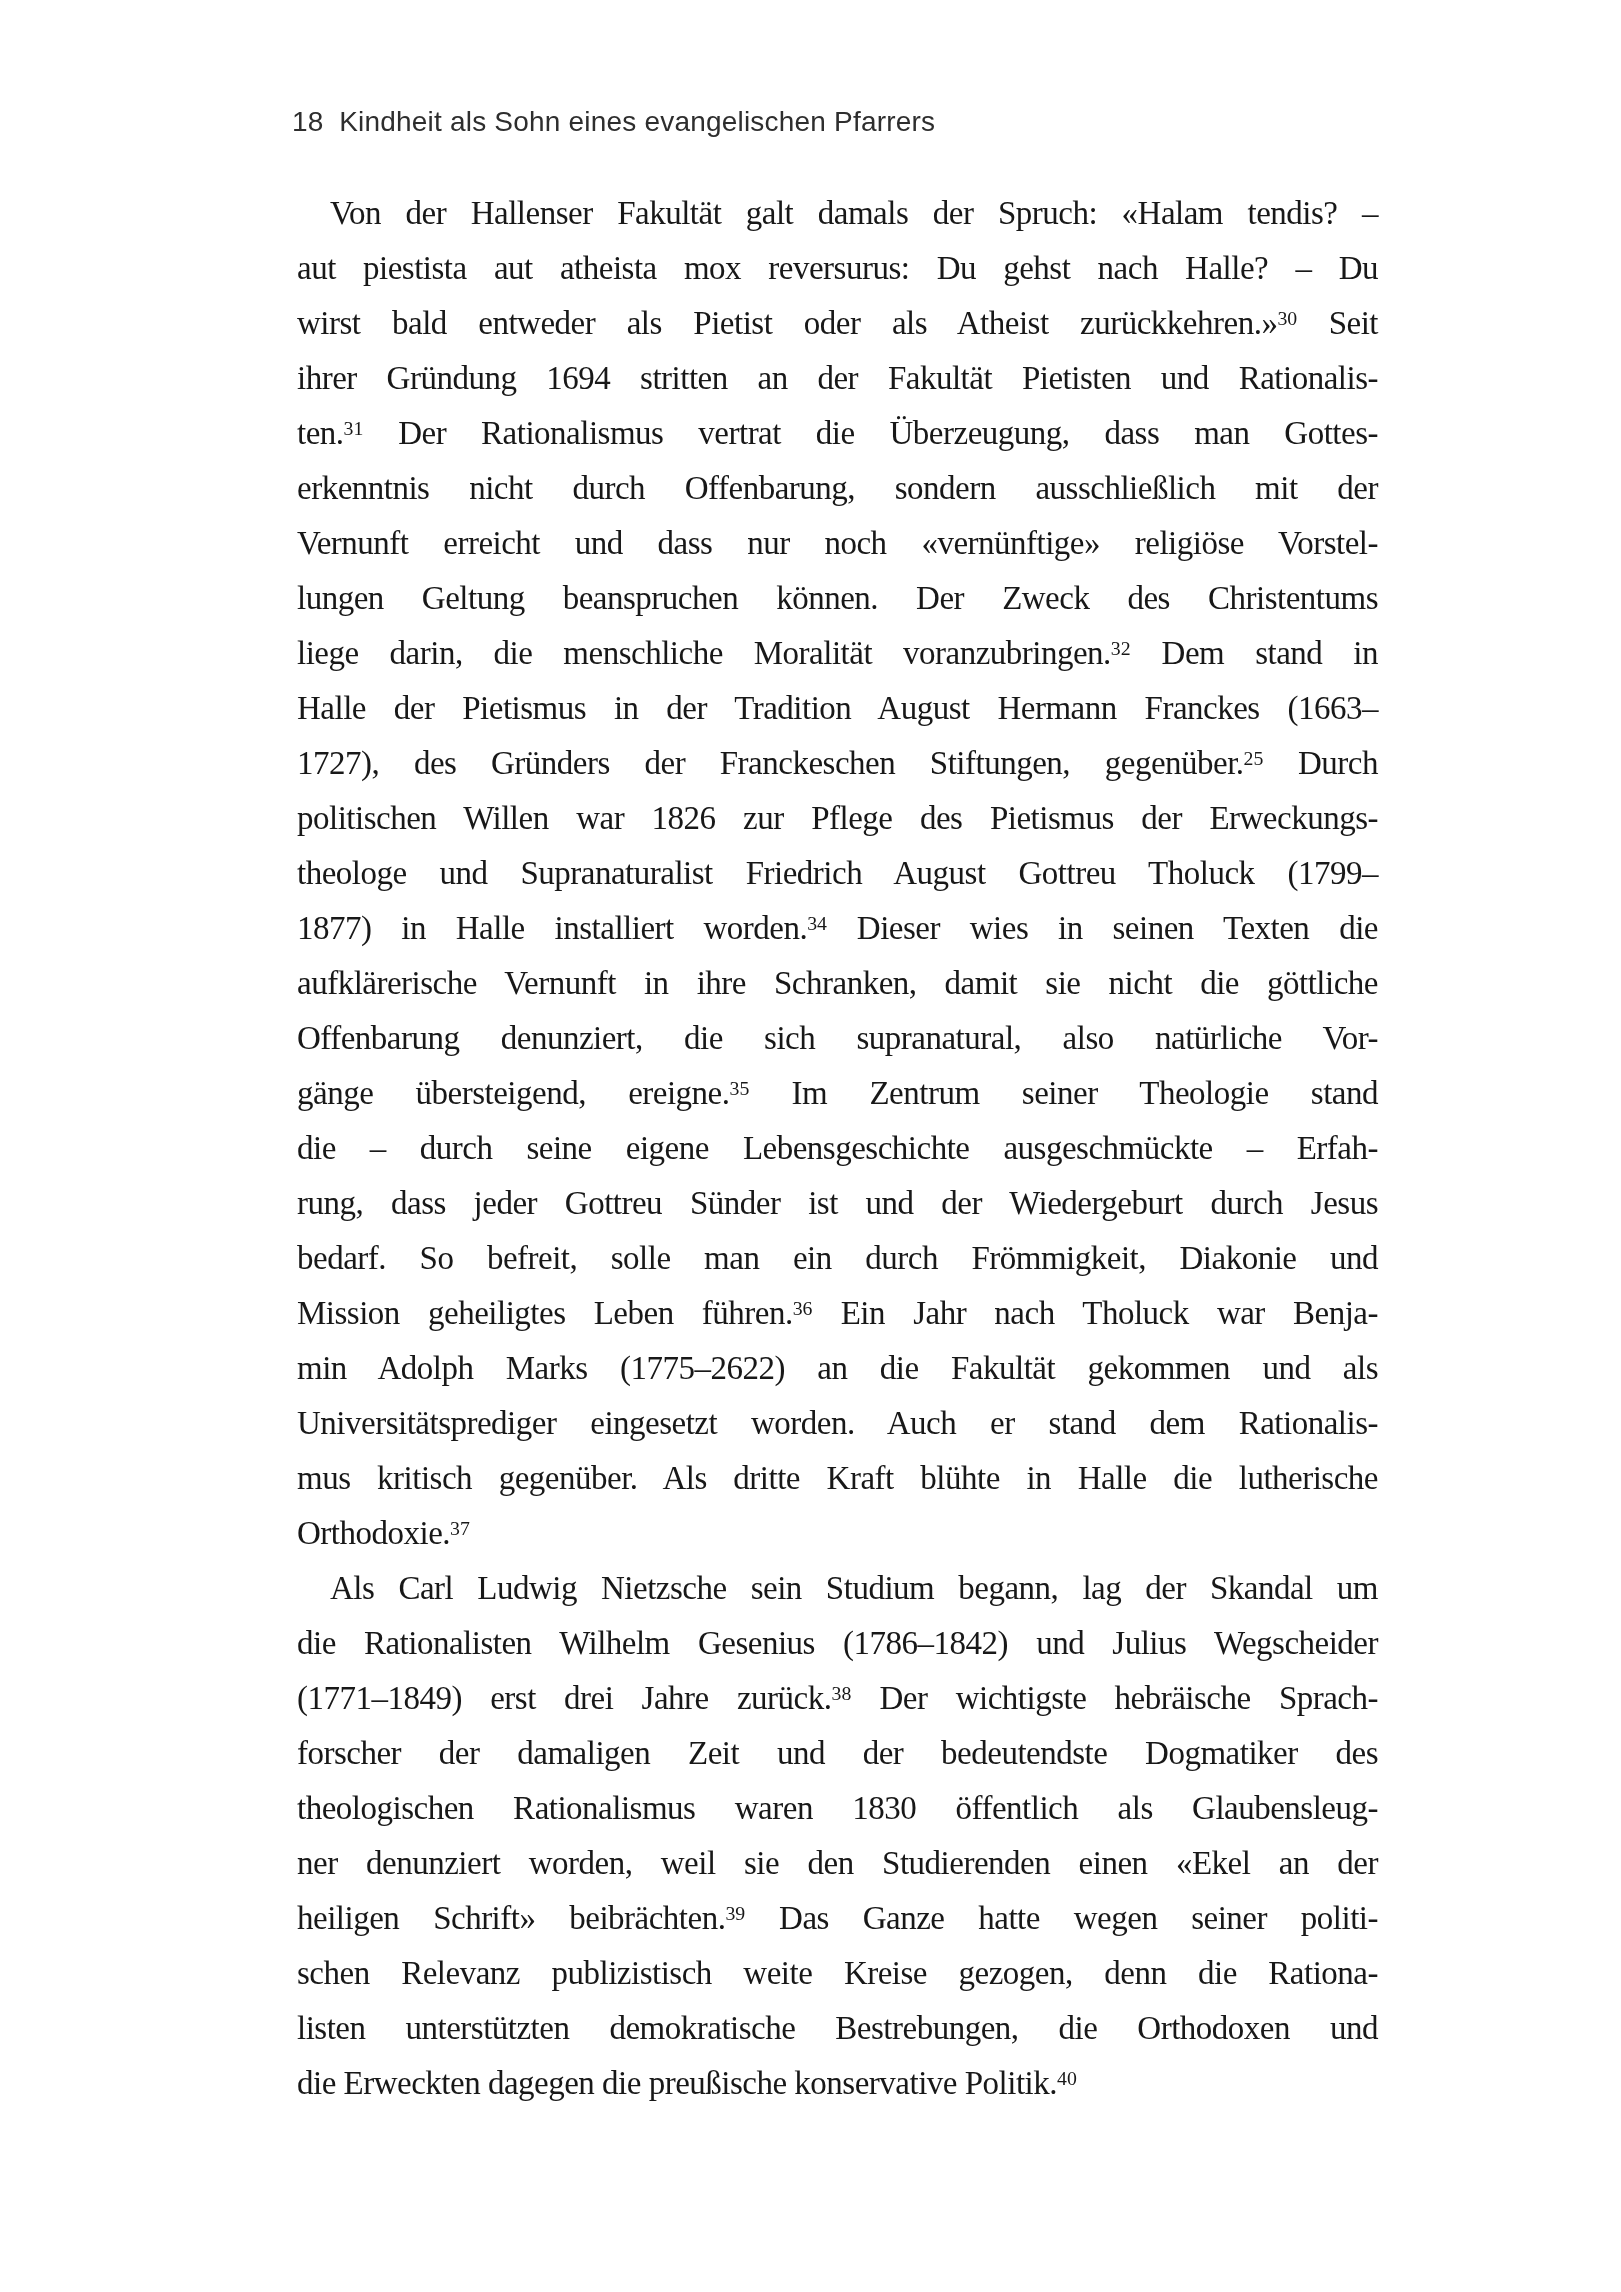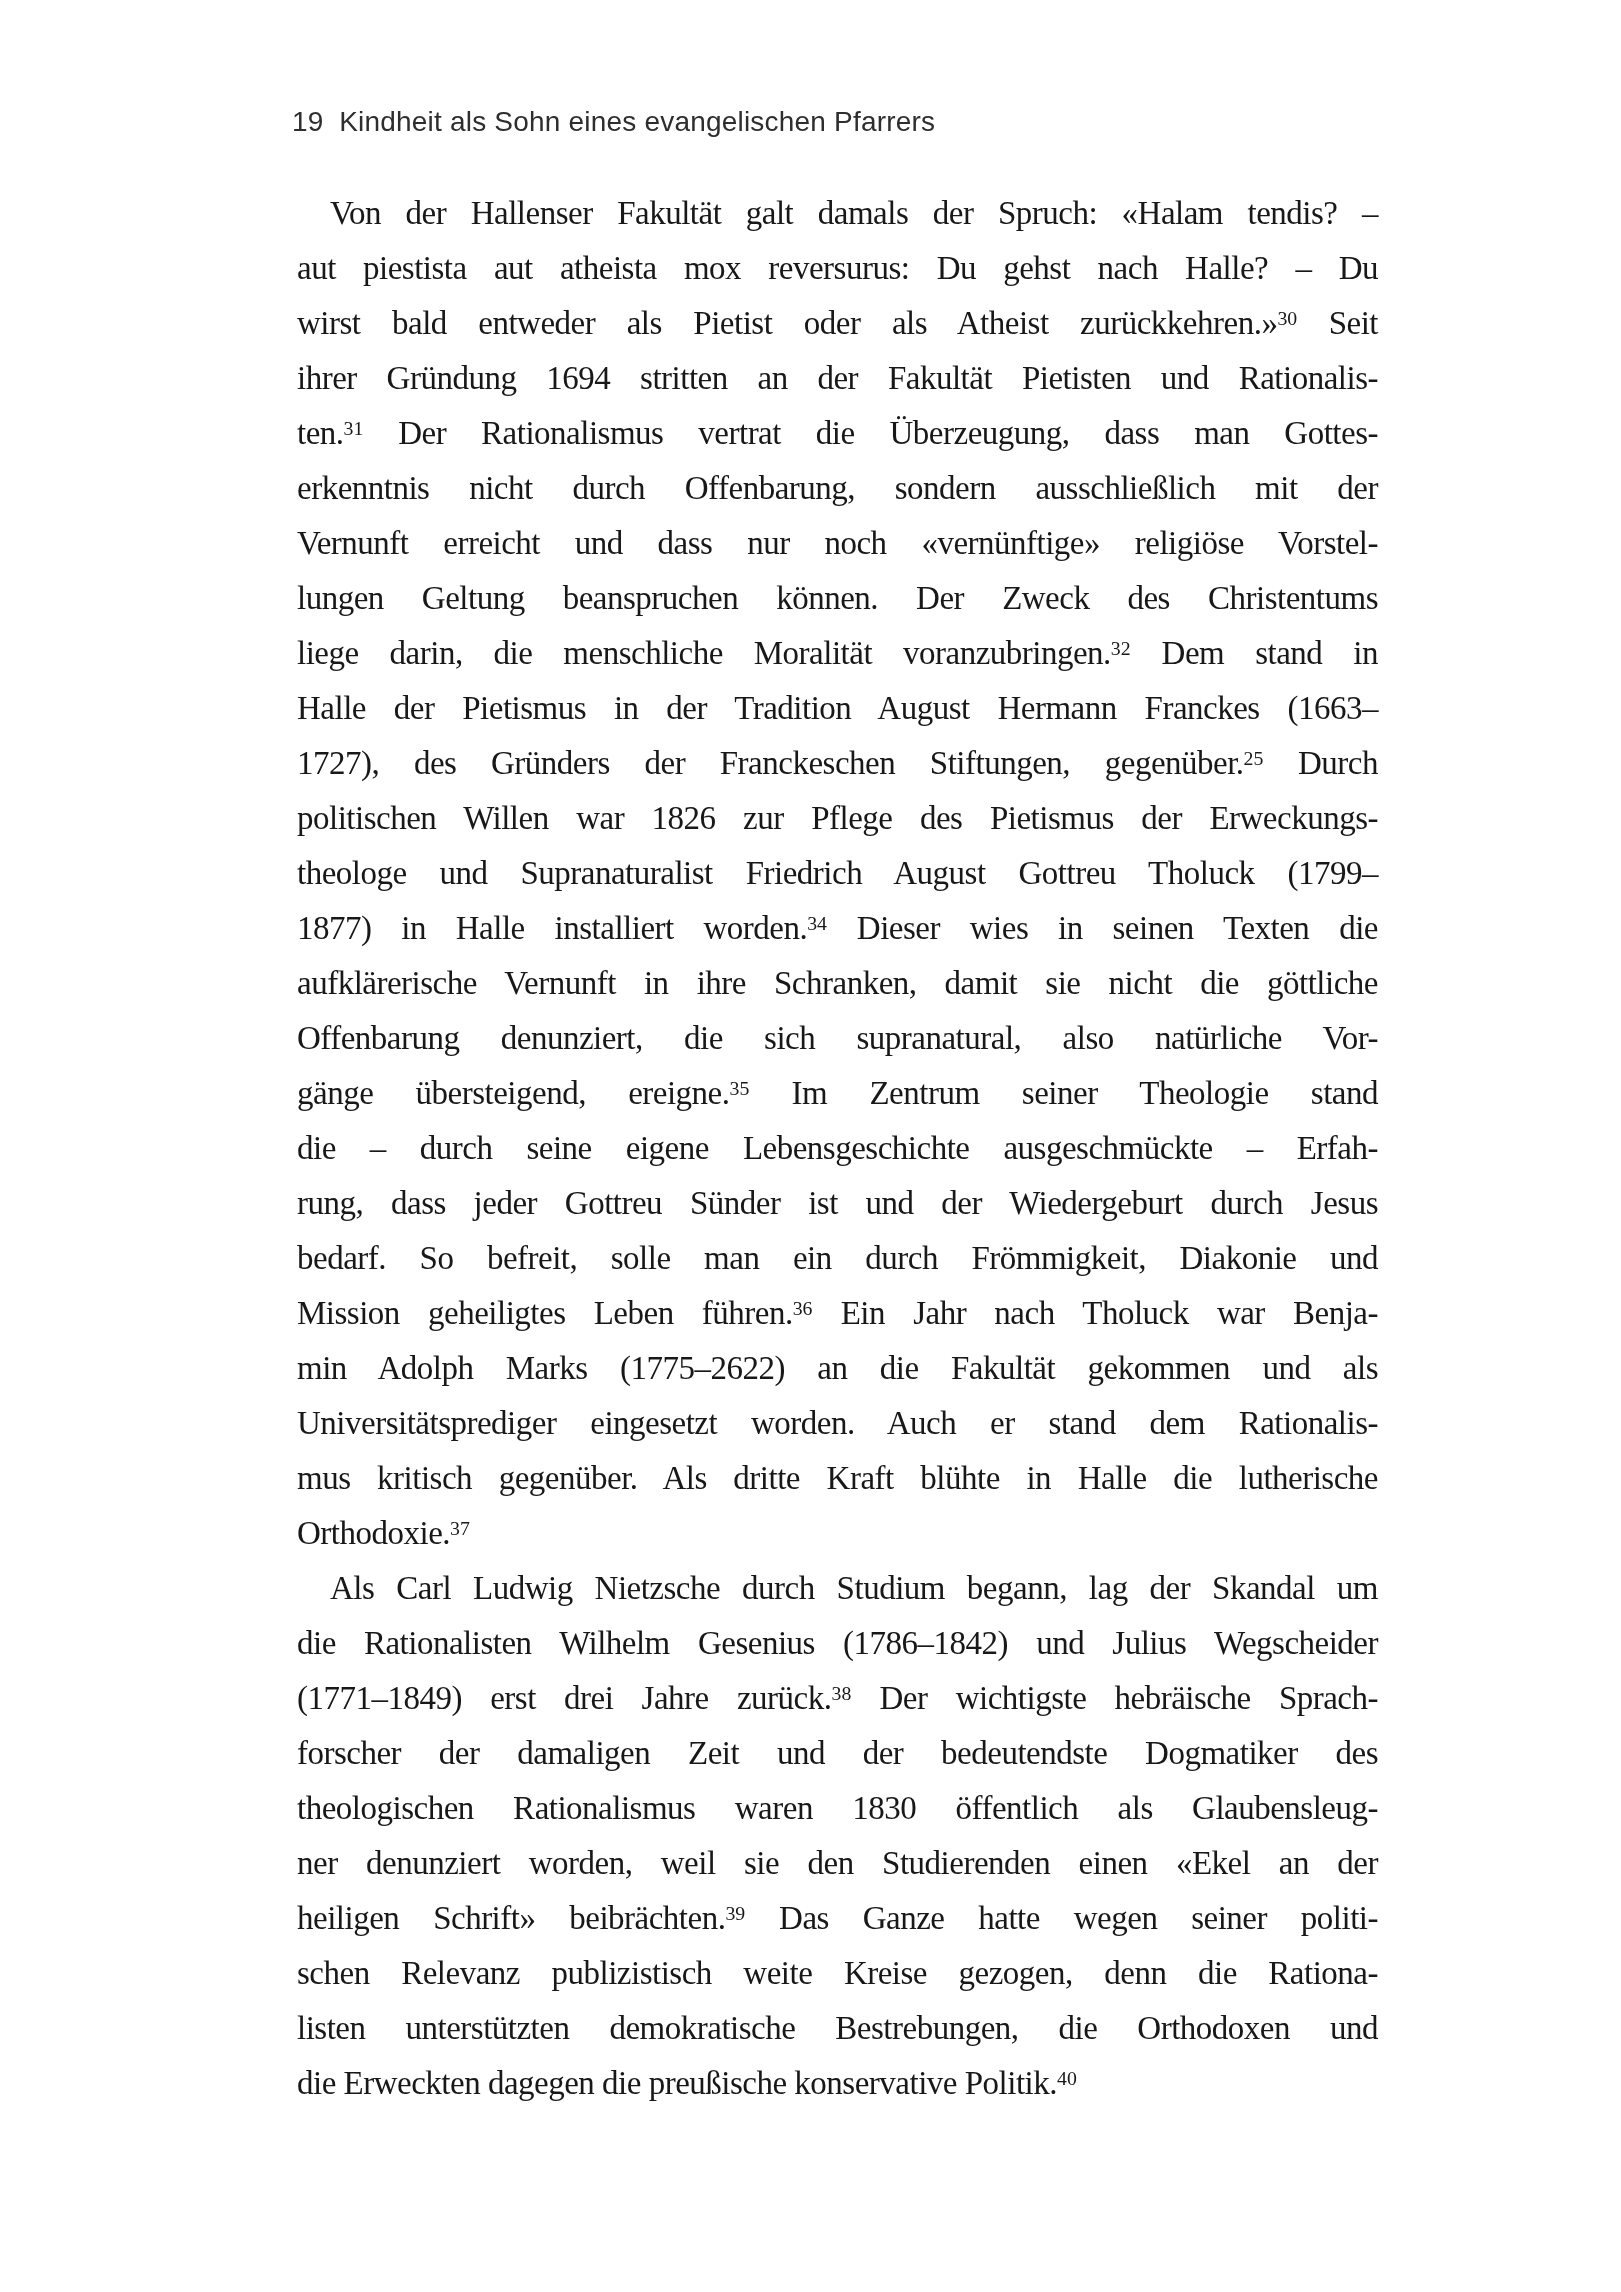--- a/index.html
+++ b/index.html
@@ -58,21 +58,21 @@
     position: relative;
     top: -0.48em;
     letter-spacing: 0;
   }
 </style>
 </head>
 <body style="background: rgb(255, 255, 255);">
 
 <div class="page">
   <header class="running-head" style="color: rgb(46, 46, 46);">
-    <span class="pagenum">19</span>
+    <span class="pagenum">18</span>
     <span class="chapter">Kindheit als Sohn eines evangelischen Pfarrers</span>
   </header>
 
   <main class="text-block" id="text-block" style="color: rgb(24, 24, 24);">
       <div class="para">
         <div class="line indent">Von der Hallenser Fakultät galt damals der Spruch: «Halam tendis? –</div>
         <div class="line">aut piestista aut atheista mox reversurus: Du gehst nach Halle? – Du</div>
         <div class="line">wirst bald entweder als Pietist oder als Atheist zurückkehren.»<sup class="fnref">30</sup> Seit</div>
         <div class="line">ihrer Gründung 1694 stritten an der Fakultät Pietisten und Rationalis-</div>
         <div class="line">ten.<sup class="fnref">31</sup> Der Rationalismus vertrat die Überzeugung, dass man Gottes-</div>
@@ -91,21 +91,21 @@
         <div class="line">die – durch seine eigene Lebensgeschichte ausgeschmückte – Erfah-</div>
         <div class="line">rung, dass jeder Gottreu Sünder ist und der Wiedergeburt durch Jesus</div>
         <div class="line">bedarf. So befreit, solle man ein durch Frömmigkeit, Diakonie und</div>
         <div class="line">Mission geheiligtes Leben führen.<sup class="fnref">36</sup> Ein Jahr nach Tholuck war Benja-</div>
         <div class="line">min Adolph Marks (1775–2622) an die Fakultät gekommen und als</div>
         <div class="line">Universitätsprediger eingesetzt worden. Auch er stand dem Rationalis-</div>
         <div class="line">mus kritisch gegenüber. Als dritte Kraft blühte in Halle die lutherische</div>
         <div class="line last">Orthodoxie.<sup class="fnref">37</sup></div>
       </div>
       <div class="para">
-        <div class="line indent">Als Carl Ludwig Nietzsche durch Studium begann, lag der Skandal um</div>
+        <div class="line indent">Als Carl Ludwig Nietzsche sein Studium begann, lag der Skandal um</div>
         <div class="line">die Rationalisten Wilhelm Gesenius (1786–1842) und Julius Wegscheider</div>
         <div class="line">(1771–1849) erst drei Jahre zurück.<sup class="fnref">38</sup> Der wichtigste hebräische Sprach-</div>
         <div class="line">forscher der damaligen Zeit und der bedeutendste Dogmatiker des</div>
         <div class="line">theologischen Rationalismus waren 1830 öffentlich als Glaubensleug-</div>
         <div class="line">ner denunziert worden, weil sie den Studierenden einen «Ekel an der</div>
         <div class="line">heiligen Schrift» beibrächten.<sup class="fnref">39</sup> Das Ganze hatte wegen seiner politi-</div>
         <div class="line">schen Relevanz publizistisch weite Kreise gezogen, denn die Rationa-</div>
         <div class="line">listen unterstützten demokratische Bestrebungen, die Orthodoxen und</div>
         <div class="line last">die Erweckten dagegen die preußische konservative Politik.<sup class="fnref">40</sup></div>
       </div>

